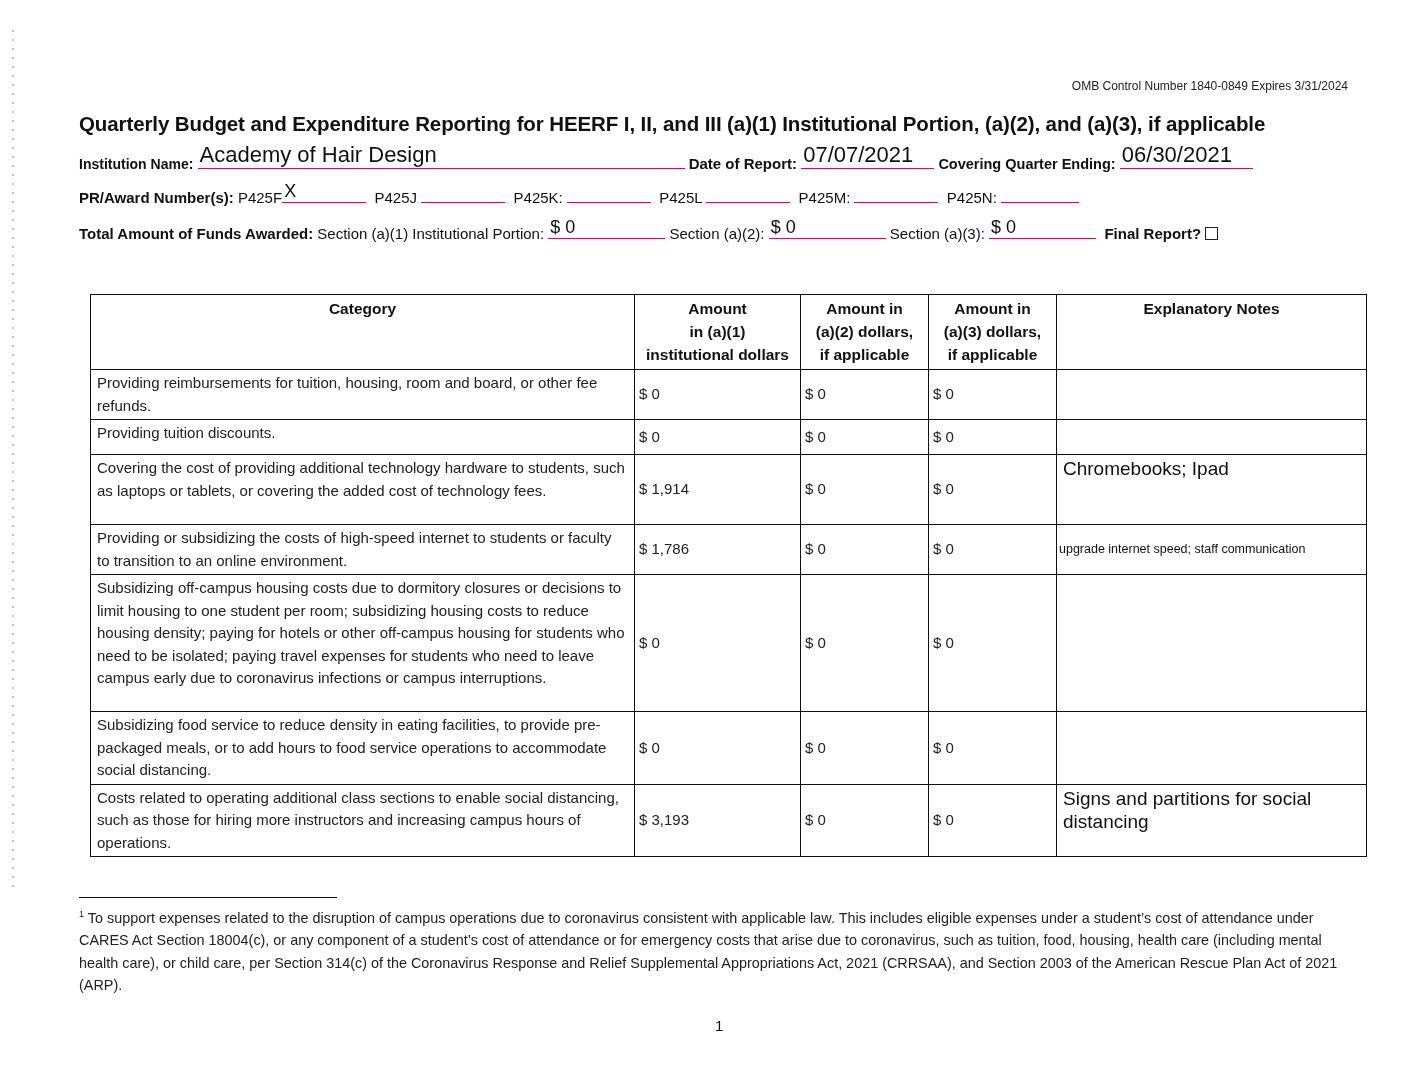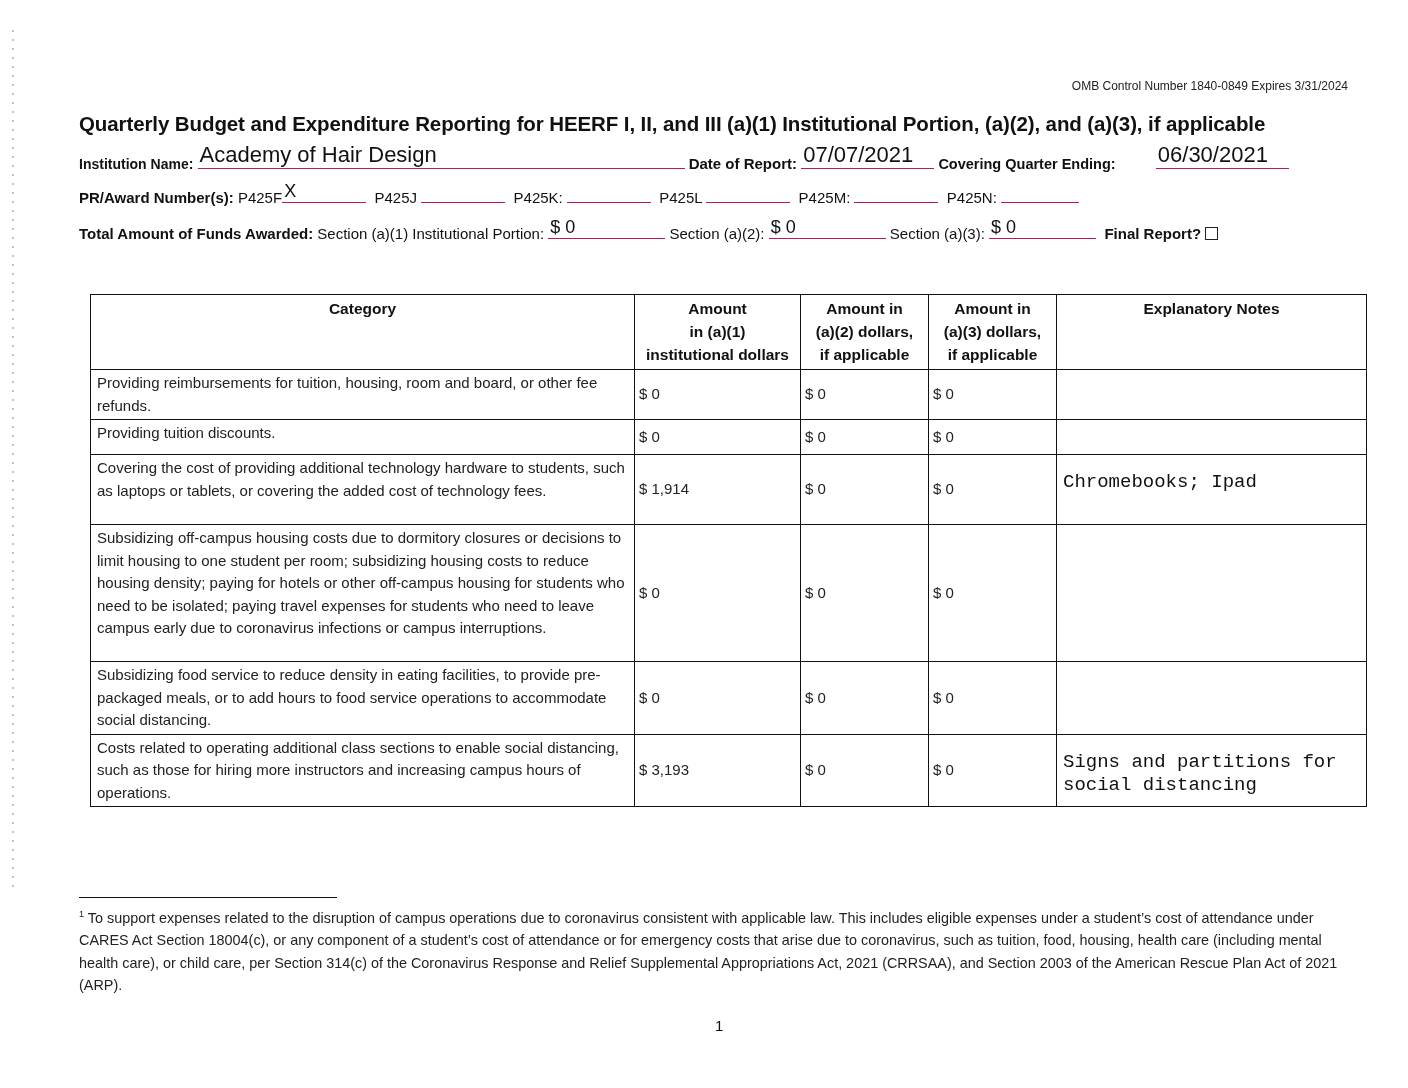--- a/index.html
+++ b/index.html
@@ -10,21 +10,21 @@
     .lbl-b { font-weight: bold; }
     .fill { display: inline-block; border-bottom: 1px solid #be185d; vertical-align: baseline; position: relative; }
     .fill .val { position: absolute; left: 2px; bottom: 0px; font-size: 22px; font-family: "Liberation Sans", sans-serif; color: #111; white-space: nowrap; }
     .fill .val.sm { font-size: 18px; }
     .checkbox { display: inline-block; width: 11px; height: 11px; border: 1px solid #222; vertical-align: -1px; margin-left: 4px; }
 
     table.budget { position: absolute; top: 255px; left: 90px; border-collapse: collapse; width: 1276px; table-layout: fixed; margin-top: 39px; }
     table.budget th, table.budget td { border: 1px solid #111; padding: 2px 6px; vertical-align: top; font-size: 15px; line-height: 22.5px; }
     table.budget th { font-weight: bold; text-align: center; font-size: 15.5px; line-height: 23px; padding-top: 2px; height: 70px; }
     table.budget td.amt { vertical-align: middle; font-family: "Liberation Sans", sans-serif; font-size: 15px; color: #222; padding-left: 4px; }
-    table.budget td.note { font-family: Liberation Mono, monospace; font-size: 19px; line-height: 23px; vertical-align: top; padding-top: 16px; }
+    table.budget td.note { font-family: Liberation Sans, sans-serif; font-size: 19px; line-height: 23px; vertical-align: top; padding-top: 2px; }
     table.budget td.note.small { font-size: 12.5px; vertical-align: middle; padding-left: 2px; }
     table.budget td.cat { color: #222; }
     sup { font-size: 9px; }
 
     .fn-rule { position: absolute; top: 897px; left: 79px; width: 258px; border-top: 1px solid #111; }
     .footnote { position: absolute; top: 903px; left: 79px; width: 1275px; font-size: 14.4px; line-height: 22.5px; color: #222; }
     .pageno { position: absolute; top: 1017px; left: 715px; font-size: 15px; }
     .scanmark { position: absolute; left: 12px; width: 2px; background: repeating-linear-gradient(to bottom, #999 0 2px, transparent 2px 9px); opacity: 0.6; }
   </style>
 </head>
@@ -35,21 +35,21 @@
 <div class="omb">OMB Control Number 1840-0849 Expires 3/31/2024</div>
 
 <div class="title">Quarterly Budget and Expenditure Reporting for HEERF I, II, and III (a)(1) Institutional Portion, (a)(2), and (a)(3), if applicable</div>
 
 <div class="line" style="top:150px;">
   <span class="lbl-b" style="font-size:14px;">Institution Name:</span>
   <span class="fill" style="width:487px;height:18px;"><span class="val">Academy of Hair Design</span></span>
   <span class="lbl-b" style="font-size:15px;">Date of Report:</span>
   <span class="fill" style="width:133px;height:18px;"><span class="val">07/07/2021</span></span>
   <span class="lbl-b" style="font-size:14.5px;">Covering Quarter Ending:</span>
-  <span class="fill" style="width:133px;height:18px;margin-left:36px;"><span class="val">06/30/2021</span></span>
+  <span class="fill" style="width:133px;height:18px;"><span class="val">06/30/2021</span></span>
 </div>
 
 <div class="line" style="top:188px;">
   <span class="lbl-b">PR/Award Number(s):</span>
   <span>P425F</span><span class="fill" style="width:84px;height:14px;"><span class="val sm">X</span></span>
   &nbsp;<span>P425J</span>
   <span class="fill" style="width:84px;height:14px;"></span>
   &nbsp;<span>P425K:</span>
   <span class="fill" style="width:84px;height:14px;"></span>
   &nbsp;<span>P425L</span>
@@ -115,20 +115,27 @@
       <td class="amt">$ 0</td>
       <td class="note"></td>
     </tr>
     <tr style="height:70px;">
       <td class="cat">Covering the cost of providing additional technology hardware to students, such as laptops or tablets, or covering the added cost of technology fees.</td>
       <td class="amt">$ 1,914</td>
       <td class="amt">$ 0</td>
       <td class="amt">$ 0</td>
       <td class="note">Chromebooks; Ipad</td>
     </tr>
+    <tr style="height:47px;">
+      <td class="cat">Providing or subsidizing the costs of high-speed internet to students or faculty to transition to an online environment.</td>
+      <td class="amt">$ 1,786</td>
+      <td class="amt">$ 0</td>
+      <td class="amt">$ 0</td>
+      <td class="note small">upgrade internet speed; staff communication</td>
+    </tr>
     <tr style="height:137px;">
       <td class="cat">Subsidizing off-campus housing costs due to dormitory closures or decisions to limit housing to one student per room; subsidizing housing costs to reduce housing density; paying for hotels or other off-campus housing for students who need to be isolated; paying travel expenses for students who need to leave campus early due to coronavirus infections or campus interruptions.</td>
       <td class="amt">$ 0</td>
       <td class="amt">$ 0</td>
       <td class="amt">$ 0</td>
       <td class="note"></td>
     </tr>
     <tr style="height:70px;">
       <td class="cat">Subsidizing food service to reduce density in eating facilities, to provide pre-packaged meals, or to add hours to food service operations to accommodate social distancing.</td>
       <td class="amt">$ 0</td>

